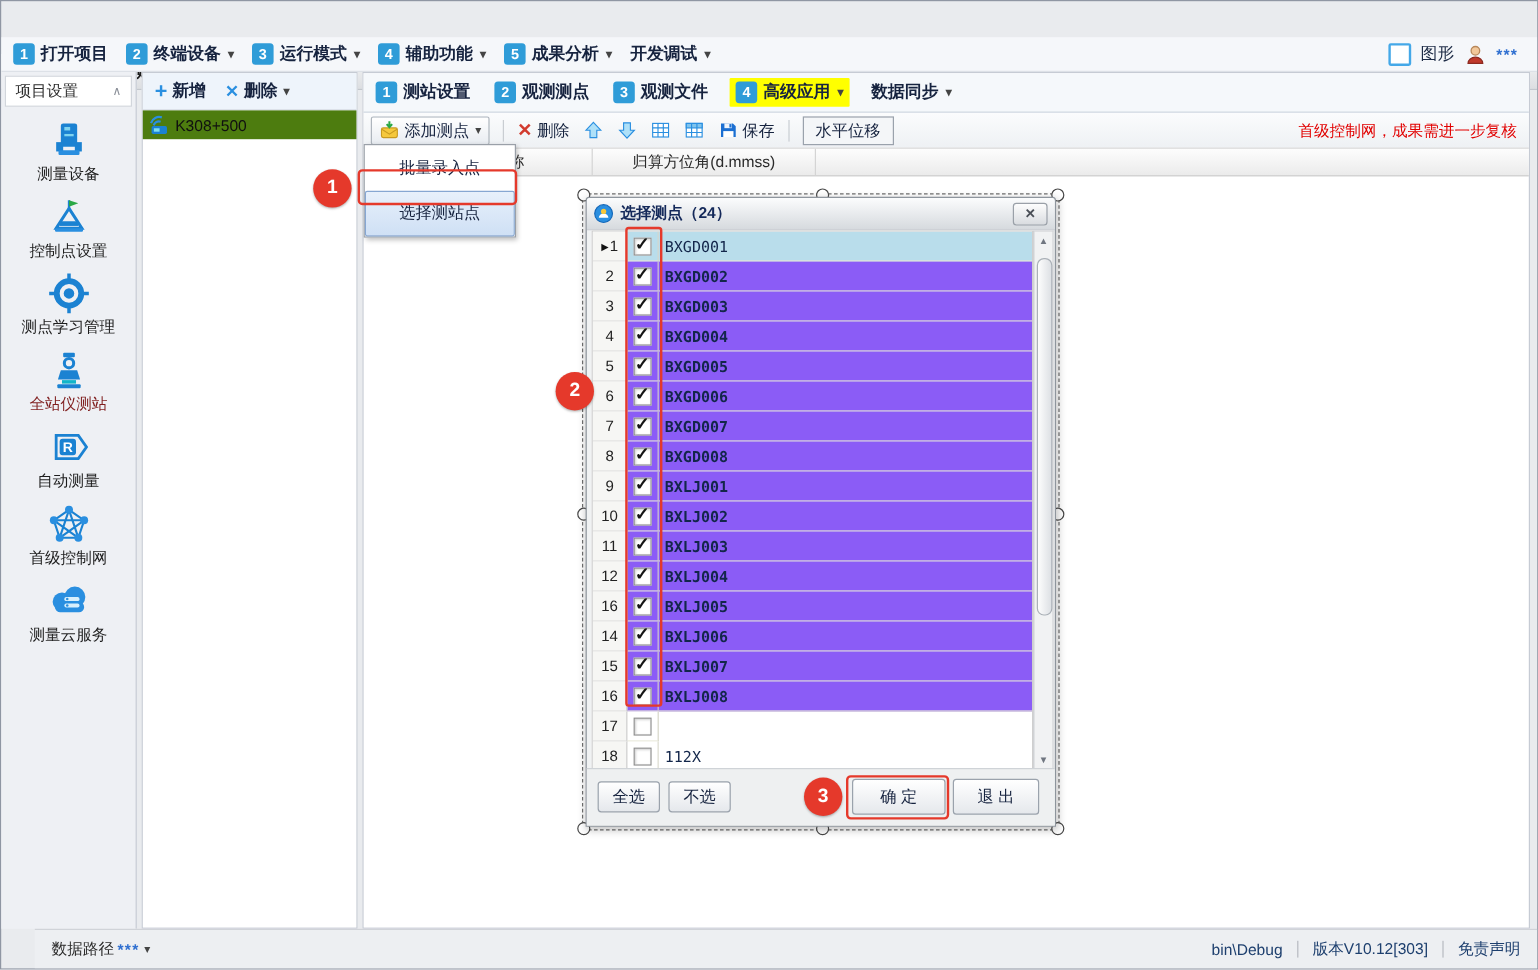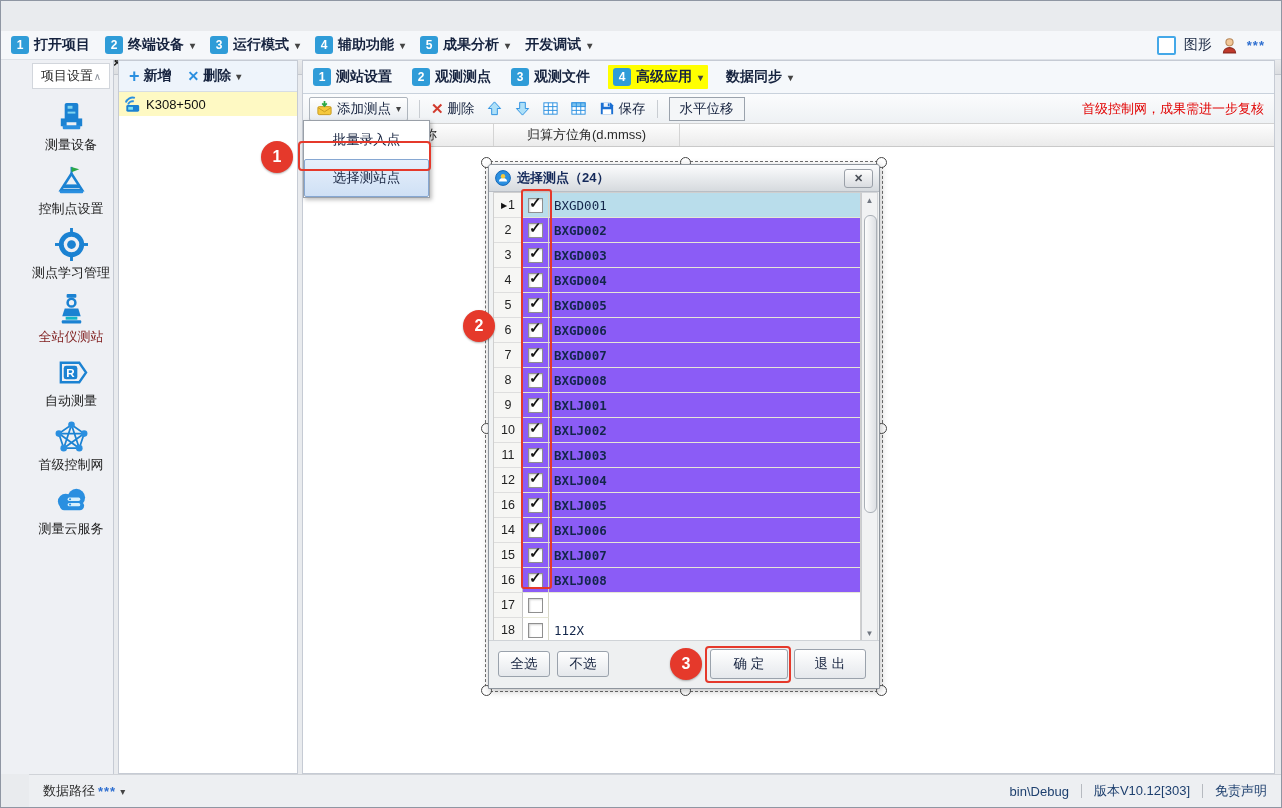--- a/index.html
+++ b/index.html
@@ -23,38 +23,38 @@
   .badge{min-width:18px;height:18px;background:#2f9cd8;color:#fff;font-weight:700;
     font-size:12px;display:inline-flex;align-items:center;justify-content:center;border-radius:3px;}
   .mitem{display:flex;align-items:center;gap:5px;font-size:14px;font-weight:600;color:#16233f;}
   .caret{font-size:10px;color:#444;margin-left:1px;}
   .menubar-right{margin-left:auto;display:flex;align-items:center;gap:8px;padding-right:6px;}
   .chk{width:15px;height:15px;border:2px solid #44a8e8;background:#fff;border-radius:2px;}
   .graph-label{font-size:14px;color:#1c2a45;}
   .stars{color:#2f6fd0;font-weight:700;font-size:13px;letter-spacing:1px;}
   
   .sidebar{position:absolute;left:0;top:59px;width:113px;bottom:33px;background:#eef0f4;
-    border-right:1px solid #c6cbd4;box-sizing:border-box;padding-left:28px;}
+    border-right:1px solid #c6cbd4;box-sizing:border-box;}
   .side-head{margin:3px;height:24px;background:#fff;border:1px solid #d2d6dc;
     display:flex;align-items:center;padding:0 8px;font-size:13px;color:#2b2b2b;}
   .side-head .chev{margin-left:auto;color:#8a8f98;font-size:10px;}
   .side-items{margin-top:10px;display:flex;flex-direction:column;align-items:center;}
   .side-item{width:100%;text-align:center;margin-bottom:9px;cursor:default;}
   .side-item svg{width:35px;height:35px;display:block;margin:0 auto;}
   .side-item .lbl{font-size:13px;color:#1d1d1d;margin-top:2px;}
   .side-item.active .lbl{color:#7f1d1d;}
   
   .treepanel{position:absolute;left:117px;top:59px;width:180px;bottom:33px;background:#fff;
     border:1px solid #c6cbd4;box-sizing:border-box;}
   .tree-toolbar{height:30px;background:#eef4fb;border-bottom:1px solid #d7dde4;
     display:flex;align-items:center;gap:16px;padding:0 10px;font-size:14px;font-weight:600;color:#16233f;}
   .tbtn{display:flex;align-items:center;gap:4px;}
   .plus-ic{color:#2a8fe0;font-weight:700;font-size:18px;line-height:1;}
   .x-ic{color:#2a8fe0;font-weight:700;font-size:14px;line-height:1;}
-  .tree-item{height:24px;background:#fef9c3;display:flex;align-items:center;gap:4px;
+  .tree-item{height:24px;background:#4d7c0f;display:flex;align-items:center;gap:4px;
     padding:0 4px;font-size:13px;color:#101010;}
   .tree-item svg{width:19px;height:19px;}
   
   .main{position:absolute;left:301px;top:59px;width:973px;bottom:33px;background:#fff;
     border:1px solid #c6cbd4;box-sizing:border-box;}
   .tabsrow{height:32px;background:#f5f8fb;border-bottom:1px solid #c9d2dc;
     display:flex;align-items:center;gap:16px;padding:0 8px;}
   .tab{display:flex;align-items:center;gap:5px;font-size:14px;font-weight:600;color:#16233f;padding:3px 2px;}
   .tab.hl{background:#ffff00;padding:3px 5px;border-radius:1px;}
   .mtoolbar{height:29px;background:linear-gradient(#fbfcfd,#eef1f4);border-bottom:1px solid #d2d2d2;

